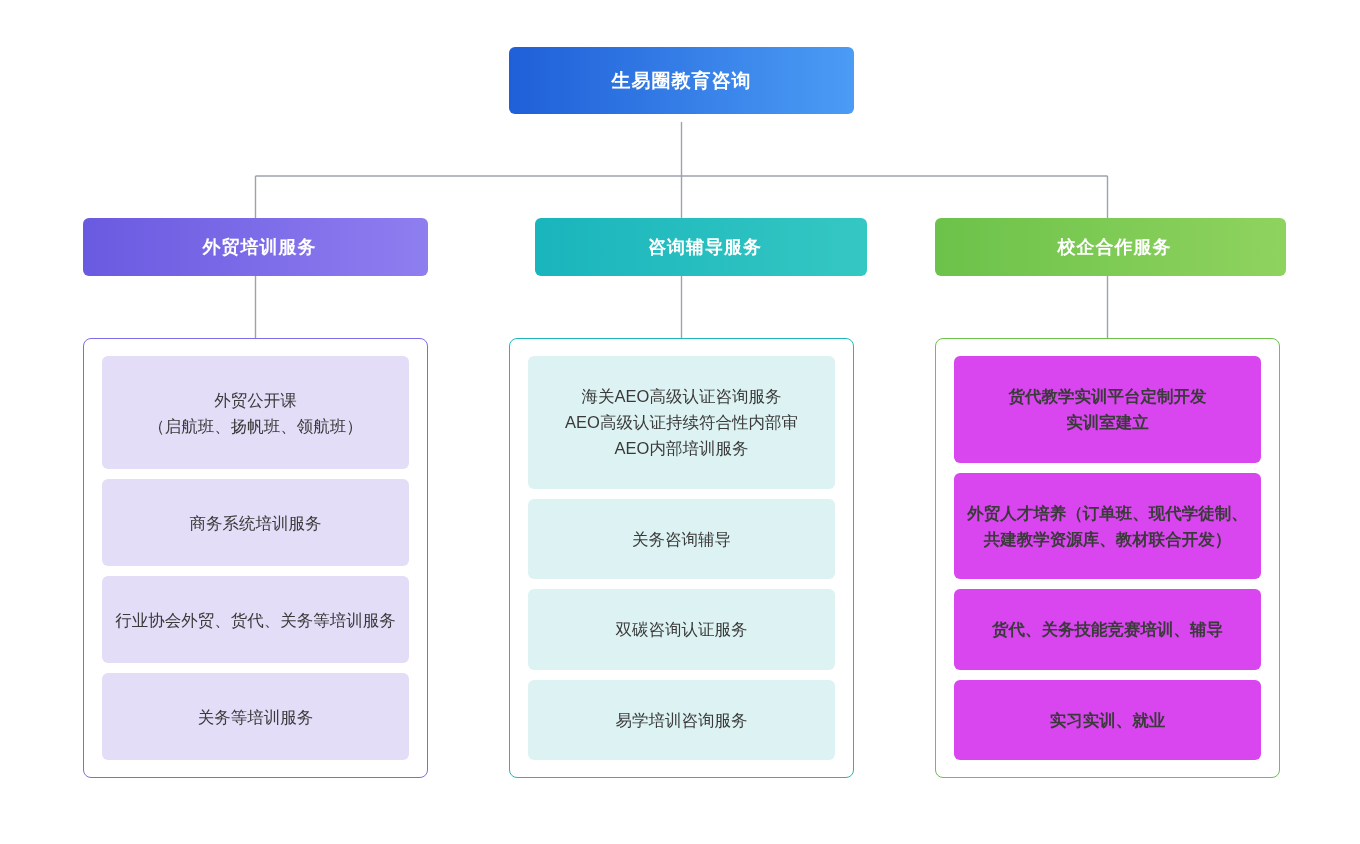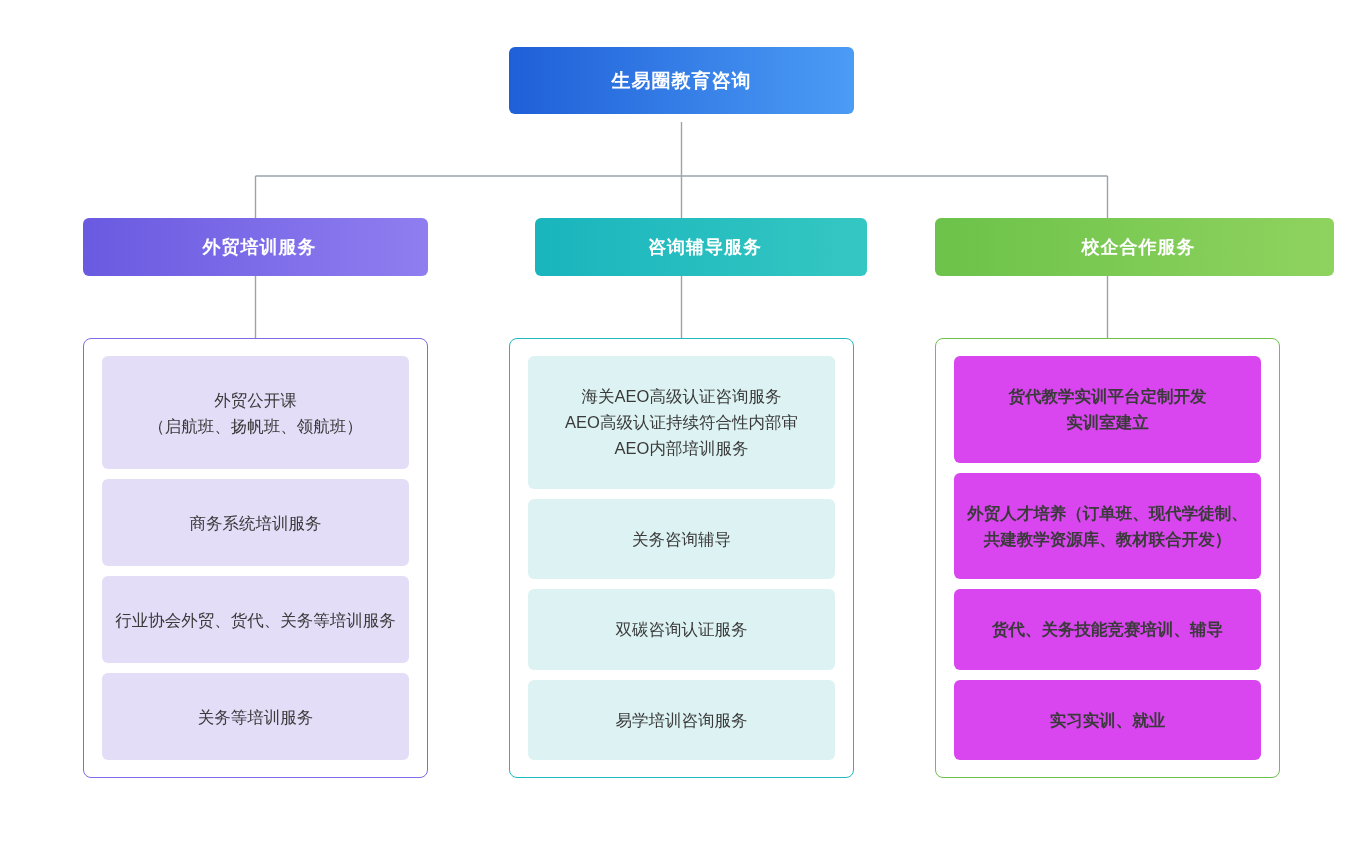--- a/index.html
+++ b/index.html
@@ -71,21 +71,21 @@
   }
   .branch-header.b1 {
     left: 535px;
     top: 218px;
     width: 332px;
     background: linear-gradient(90deg, #19b5bd 0%, #35c7c2 100%);
   }
   .branch-header.b2 {
     left: 935px;
     top: 218px;
-    width: 399px;
+    width: 351px;
     background: linear-gradient(90deg, #6cc24a 0%, #8fd35f 100%);
   }
 
   
   .branch-body {
     position: absolute;
     top: 338px;
     width: 345px;
     height: 440px;
     border-radius: 8px;

